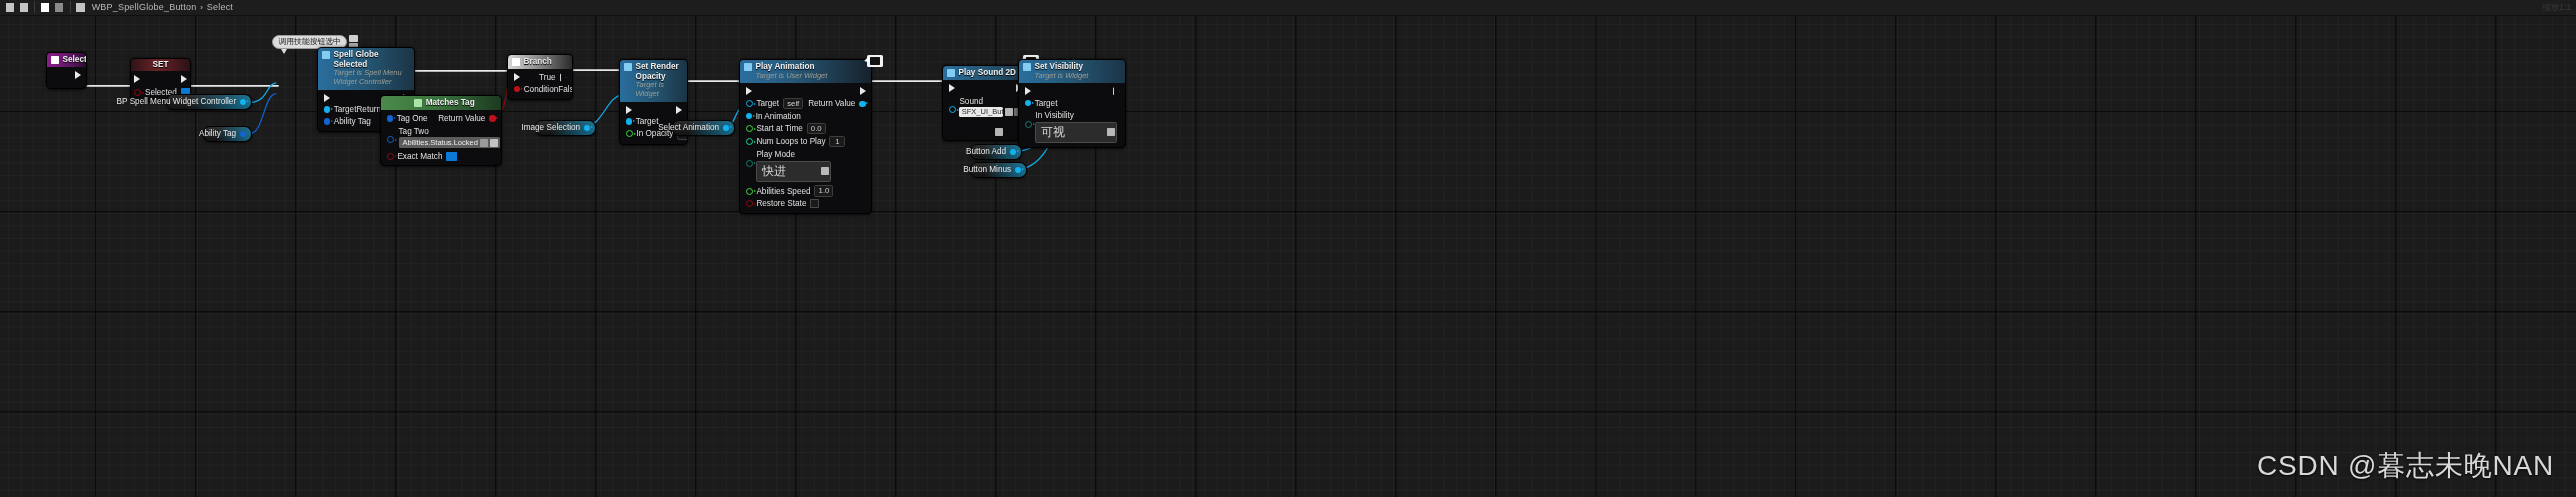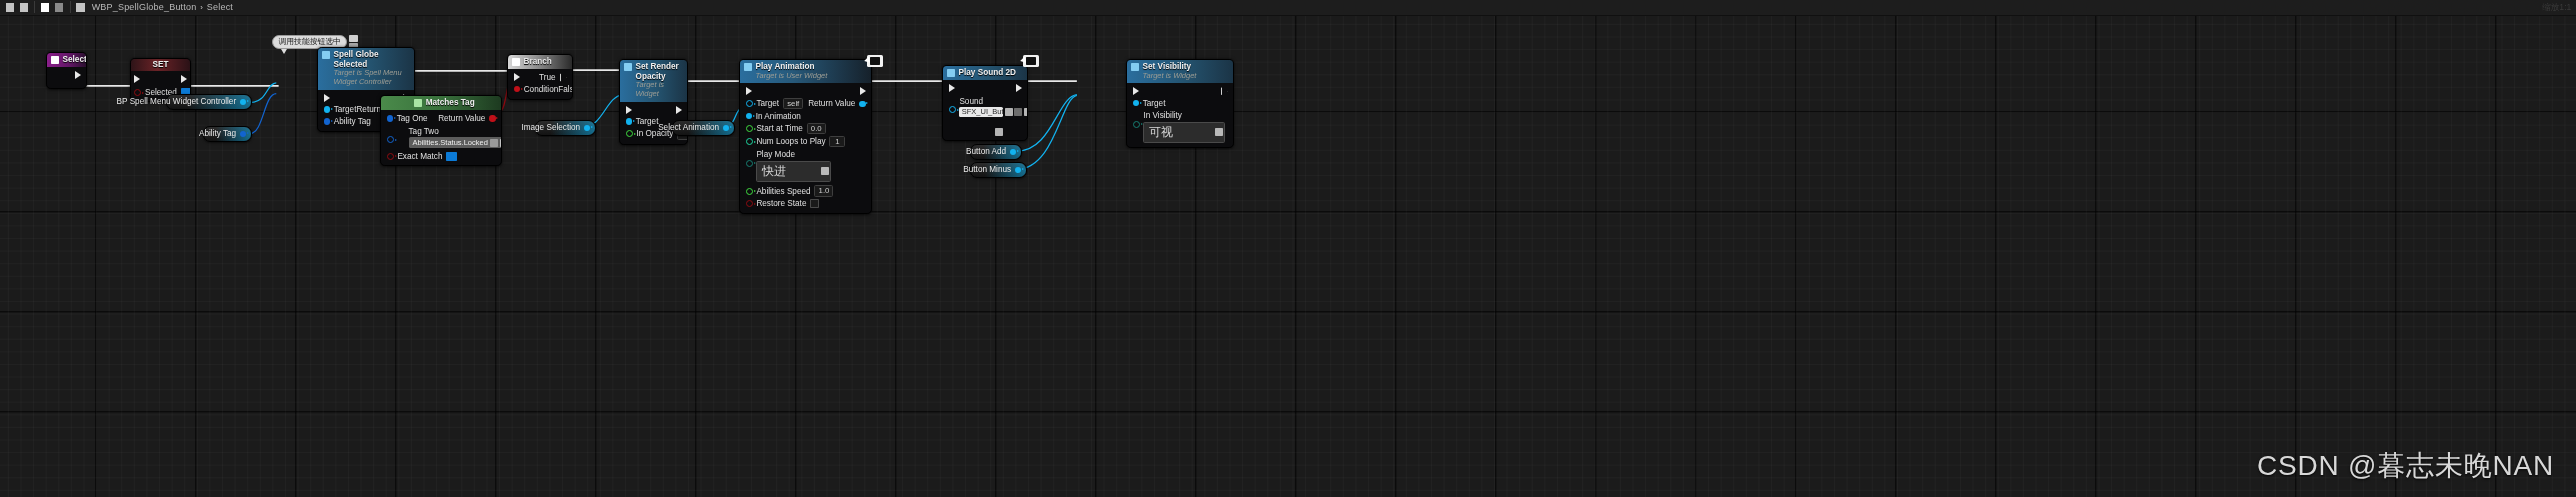--- a/index.html
+++ b/index.html
@@ -350,21 +350,21 @@
           <span class="dot objd"></span>
           <span class="plabel">Tag One</span>
         </div>
         <div class="pin-r">
           <span class="plabel">Return Value</span>
           <span class="dot bool-f"></span>
         </div>
       </div>
       <div class="row" style="align-items:flex-start; padding-top:2.4px;">
         <span class="dot hollow-obj" style="margin-top:9.4px;"></span>
-        <div style="margin-left:15px;">
+        <div style="margin-left:5px;">
           <div class="plabel">Tag Two</div>
           <div class="tagwidget" style="margin-top:1.6px;">
             <span class="txt">Abilities.Status.Locked</span>
             <span class="bx"></span>
             <span class="bx2"></span>
           </div>
         </div>
       </div>
       <div class="row" style="padding-top:3.1px;">
         <div class="pin-l">
@@ -531,21 +531,21 @@
           </div>
           <div class="sw" style="margin-top:11px; margin-left:36px;"></div>
         </div>
       </div>
     </div>
   </div>
   <div class="badge-screen" style="left:1023px; top:39px;">
     <div class="scr"></div>
   </div>
 
-  <div class="node" style="left:1126px; top:43px; width:108px;">
+  <div class="node" style="left:1018px; top:43px; width:108px;">
     <div class="node-header h-func">
       <div class="hdr-ico" style="background:#84cdf2"></div>
       <div class="hdr-txt">
         <div class="hdr-title">Set Visibility</div>
         <div class="hdr-sub">Target is Widget</div>
       </div>
     </div>
     <div class="node-body">
       <div class="row split">
         <div class="exec"></div>

